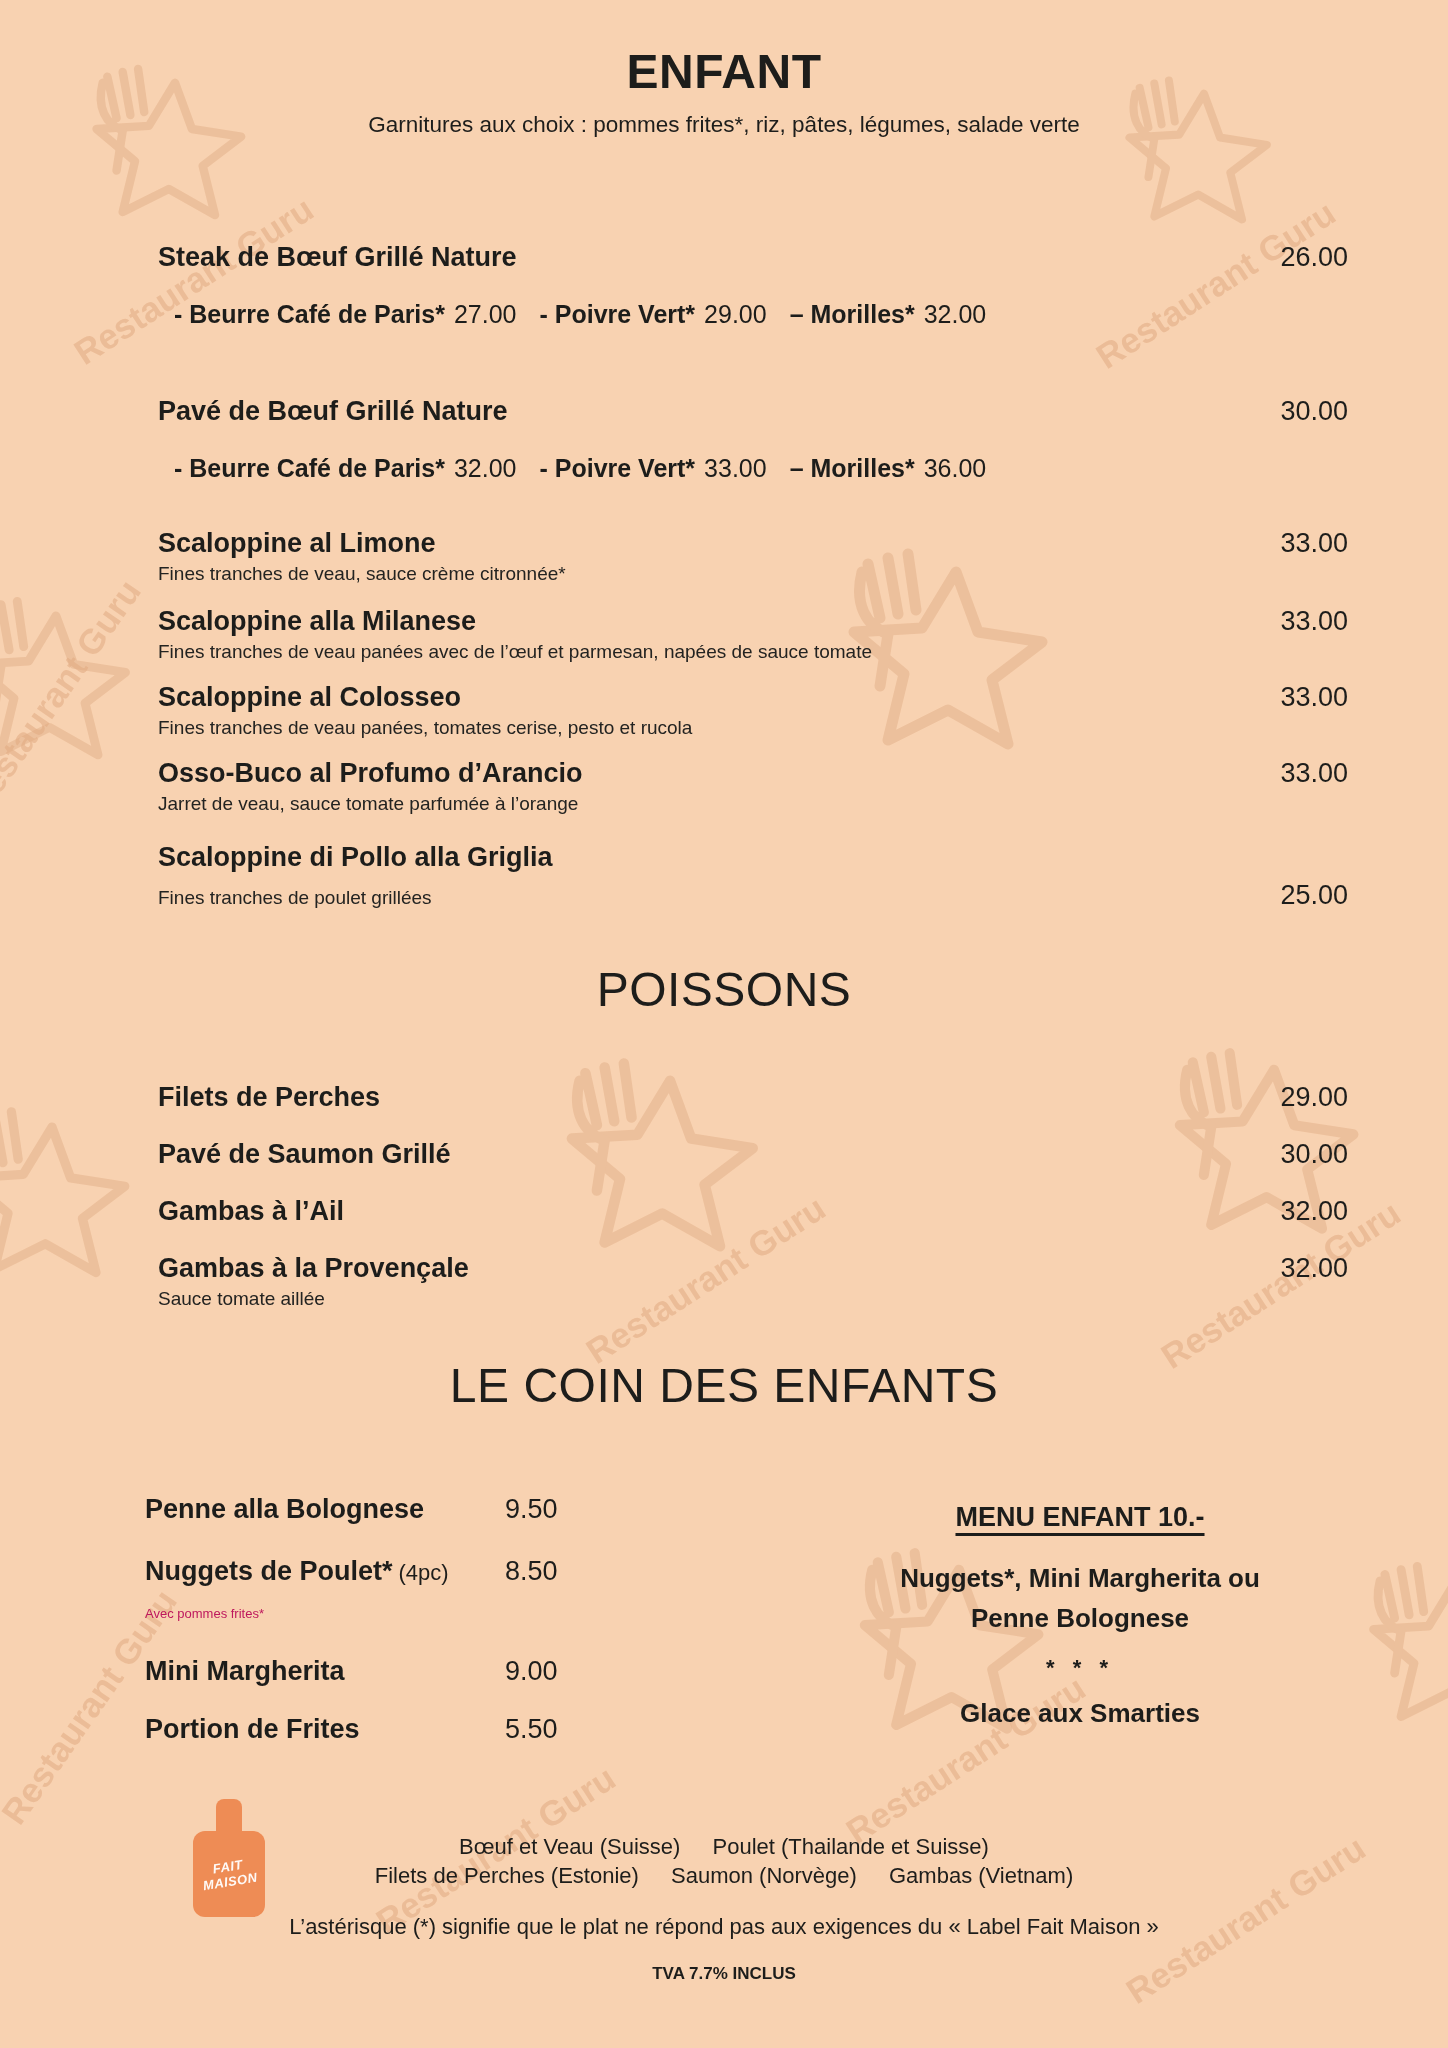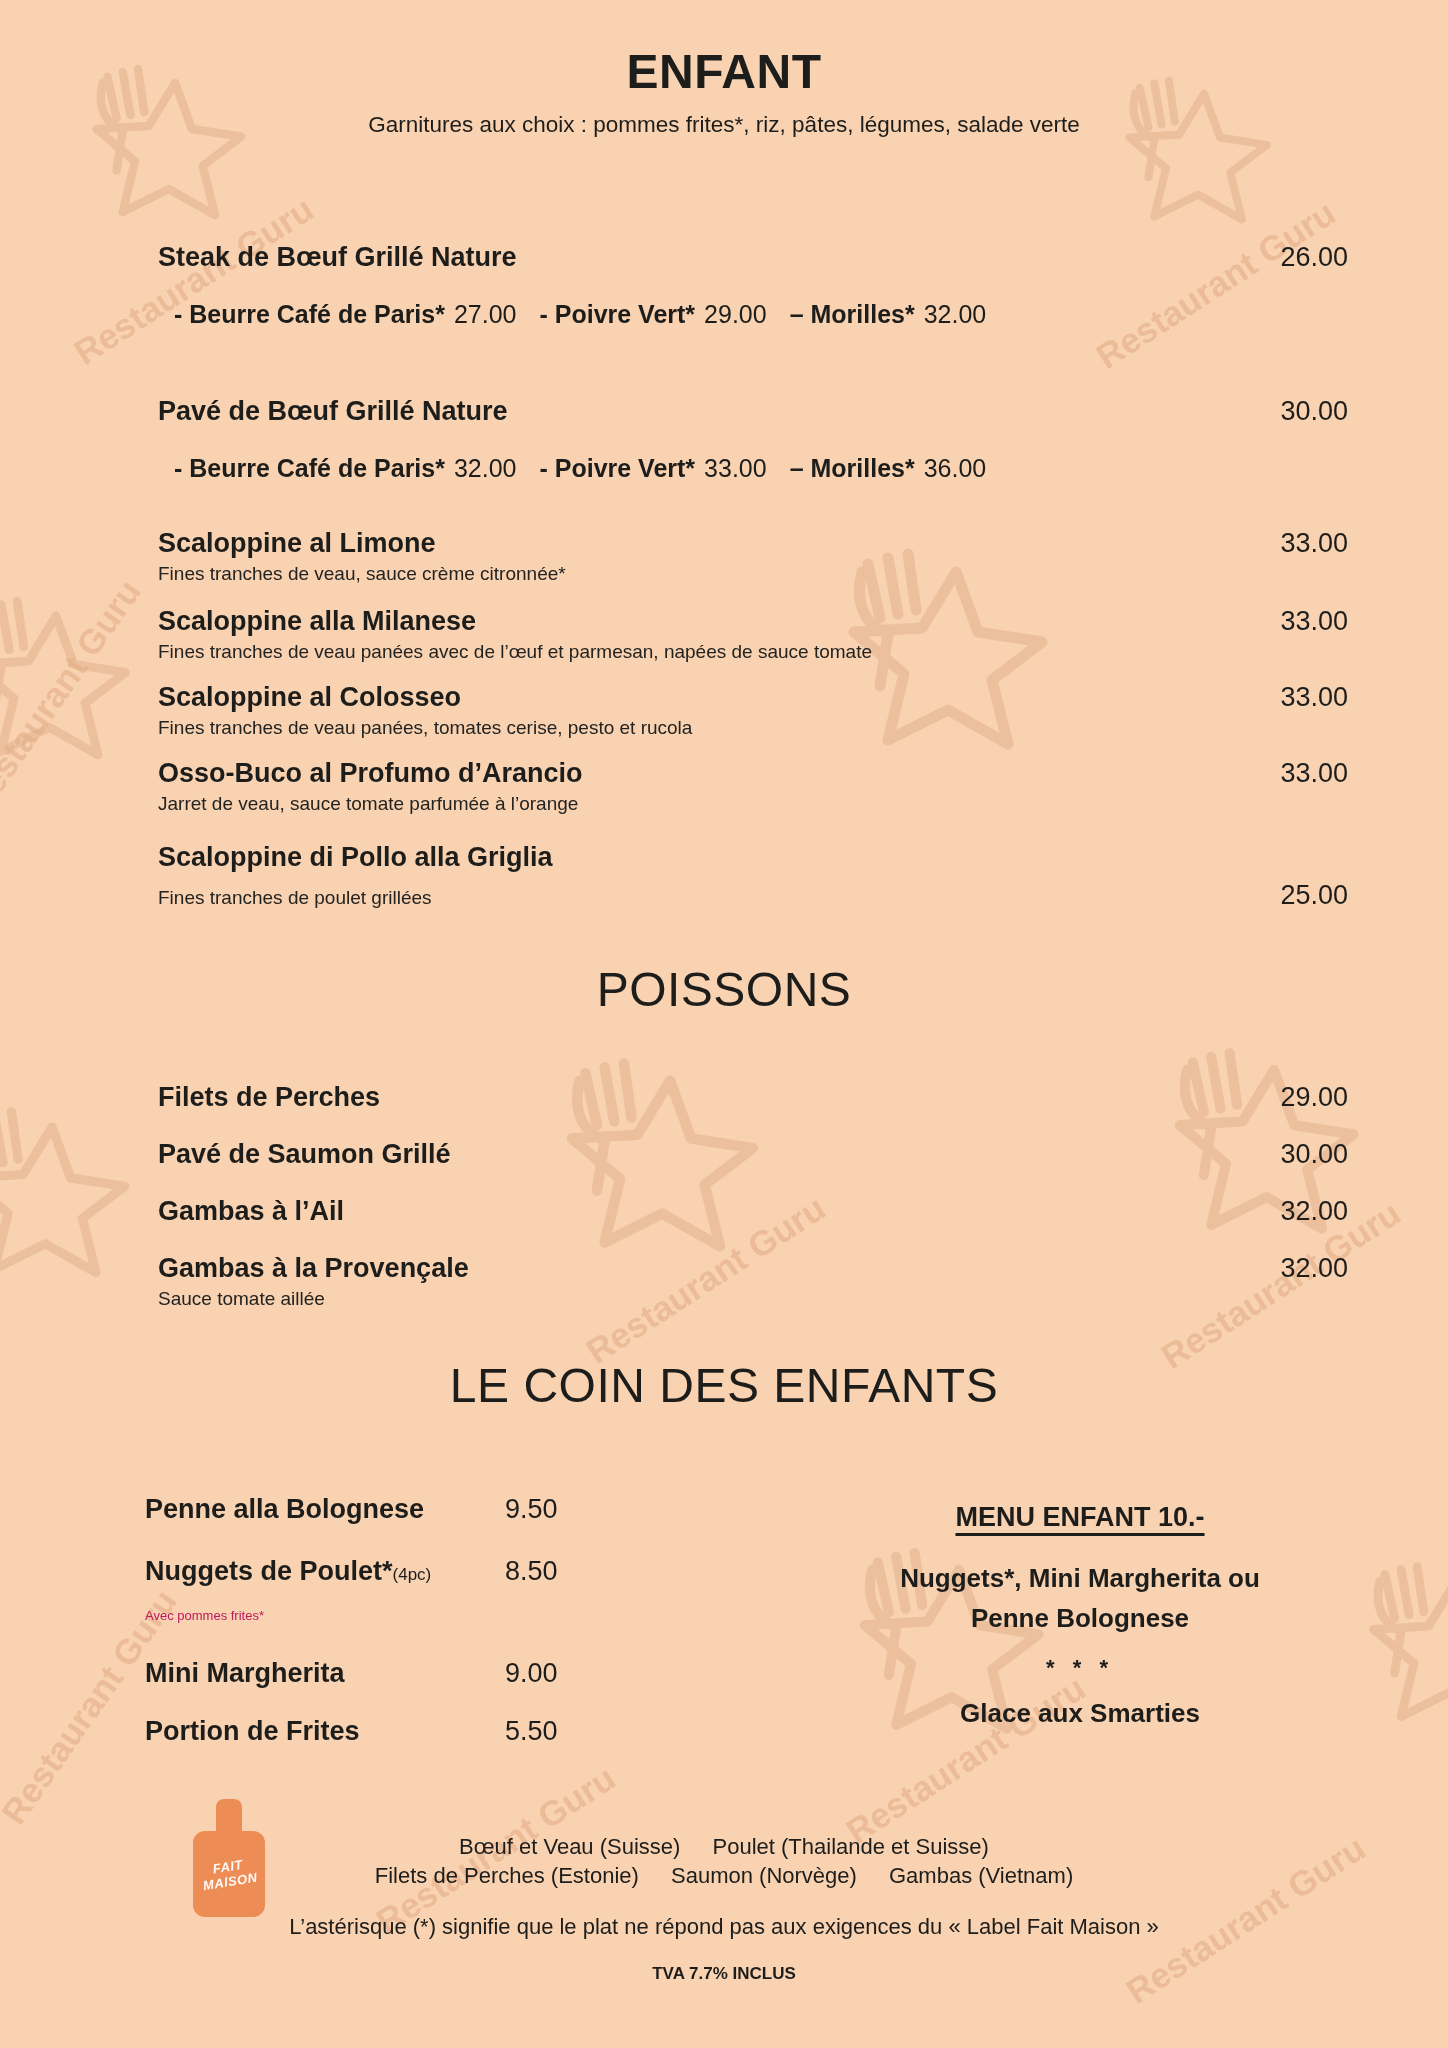--- a/index.html
+++ b/index.html
@@ -52,21 +52,21 @@
   .fish-row{margin-bottom:23px;}
 
   #poissons-title{top:962px;}
   #kids-title{top:1358px;}
 
   #kids-left{position:absolute;top:1492px;left:145px;width:540px;}
   .kid-item{margin-bottom:28px;}
   .kid-item.tight{margin-bottom:24px;}
   .kid-row{display:flex;align-items:baseline;font-size:27px;line-height:34px;}
   .kid-name{width:360px;font-weight:700;}
-  .kid-note{font-weight:400;font-size:17px;}
+  .kid-note{font-weight:400;font-size:22px;margin-left:6px;}
   .kid-price{font-weight:400;}
   .kid-desc{font-size:13px;line-height:24px;margin-top:12px;color:#be185d;}
 
   #kids-right{position:absolute;top:1500px;left:810px;width:540px;text-align:center;}
   #menu-enfant-title{
     font-size:27px;line-height:34px;font-weight:700;margin-bottom:24px;
     text-decoration:underline;text-decoration-thickness:3px;text-underline-offset:7px;
   }
   .menu-line{font-size:26px;line-height:40px;font-weight:700;}
   #menu-separator{font-size:22px;line-height:24px;font-weight:700;letter-spacing:6px;margin-top:18px;}

